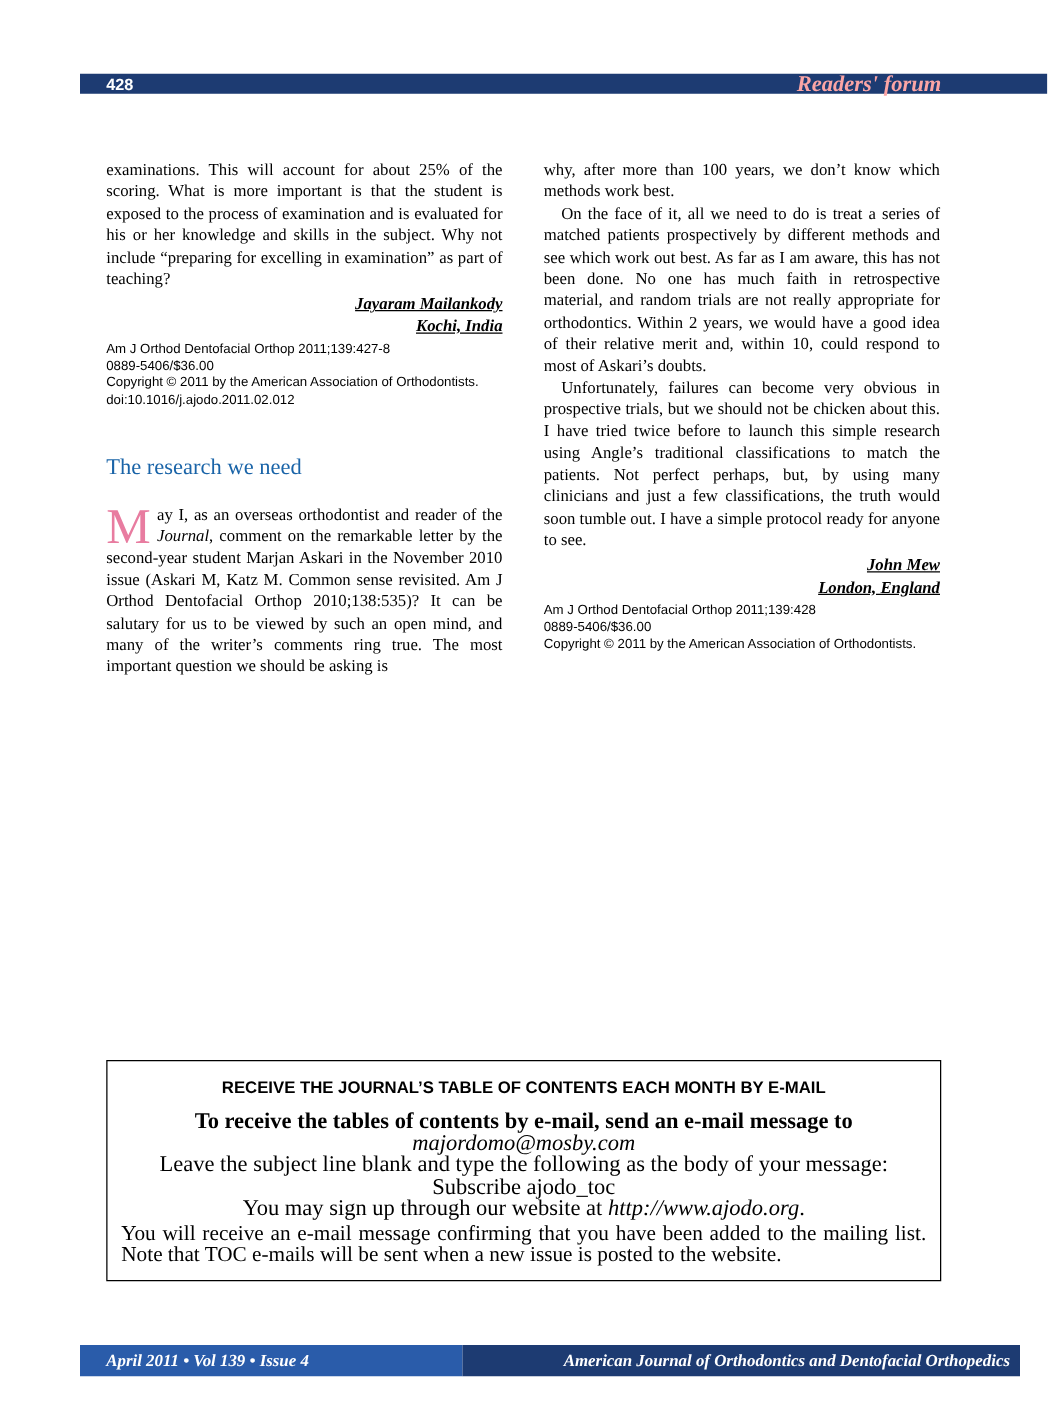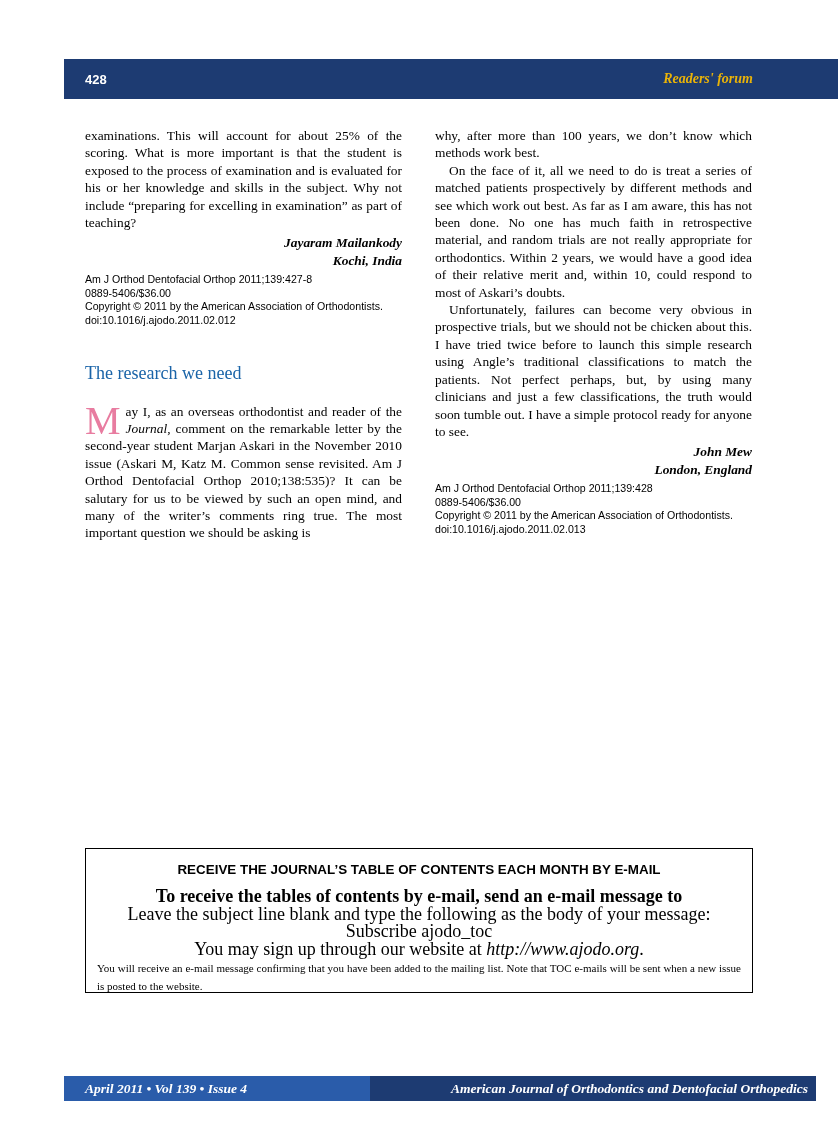--- a/index.html
+++ b/index.html
@@ -15,50 +15,50 @@
     position:relative;
     width:838px;height:1122px;
     background:#ffffff;
     font-family:"Liberation Serif", serif;
     color:#000;
     overflow:hidden;
   }
 
   
   .topbar{
-    position:absolute;left:64px;top:59px;right:0;height:40px;
+    position:absolute;left:64px;top:59px;right:0;height:16px;
     background:var(--header_bar);
     display:flex;align-items:center;justify-content:space-between;
     padding:0 85px 0 21px;
   }
   .pagenum{
     font-family:"Liberation Sans", sans-serif;
     font-weight:bold;font-size:13px;color:#fff;
   }
   .forum{
     font-family:"Liberation Serif", serif;
-    font-style:italic;font-weight:bold;font-size:14px;color:#eab308;
+    font-style:italic;font-weight:bold;font-size:18px;color:#fca5a5;
   }
 
   
   .content{
     position:absolute;left:85px;top:127px;width:668px;
     display:flex;gap:33px;
   }
   .col{width:317px;}
   .body{
     font-size:13.4px;line-height:17.4px;
     text-align:justify;
   }
   .indent{text-indent:14px;}
   .sig{
     margin-top:3px;
     text-align:right;
     font-style:italic;font-weight:bold;
-    font-size:13.4px;line-height:17.4px;
+    font-size:13.4px;line-height:17.4px;text-decoration:underline;
   }
   .cite{
     margin-top:4px;
     font-family:"Liberation Sans", sans-serif;
     font-size:10.6px;line-height:13.6px;
   }
   .heading{
     margin-top:34px;
     color:var(--heading);
     font-weight:normal;
@@ -67,38 +67,38 @@
   .dropcap-para{margin-top:19px;}
   .dropcap{
     float:left;
     color:var(--dropcap);
     font-size:40px;line-height:33px;
     padding:1px 5px 0 0;
   }
 
   
   .toc-box{
-    position:absolute;left:85px;top:848px;width:668px;height:145px;
+    position:absolute;left:85px;top:848px;width:668px;height:177px;
     border:1.5px solid #000;
     padding:13px 11px 10px 11px;
     text-align:center;
   }
   .toc-title{
     font-family:"Liberation Sans", sans-serif;
     font-weight:bold;font-size:13.4px;line-height:16px;
     margin-bottom:10px;
   }
   .toc-line{
     font-size:18px;line-height:17.6px;
   }
   .toc-line.bold{font-weight:bold;}
   .toc-line.italic{font-style:italic;}
   .toc-para{
     margin-top:2px;
-    font-size:11px;line-height:17.2px;
+    font-size:17px;line-height:17.2px;
     text-align:justify;
   }
 
   
   .bottombar{
     position:absolute;left:64px;top:1076px;width:752px;height:25px;
     display:flex;
     color:#fff;
     font-style:italic;font-weight:bold;font-size:13.5px;
   }
@@ -148,29 +148,29 @@
       <p class="body indent">On the face of it, all we need to do is treat a series of matched patients prospectively by different methods and see which work out best. As far as I am aware, this has not been done. No one has much faith in retrospective material, and random trials are not really appropriate for orthodontics. Within 2 years, we would have a good idea of their relative merit and, within 10, could respond to most of Askari’s doubts.</p>
       <p class="body indent">Unfortunately, failures can become very obvious in prospective trials, but we should not be chicken about this. I have tried twice before to launch this simple research using Angle’s traditional classifications to match the patients. Not perfect perhaps, but, by using many clinicians and just a few classifications, the truth would soon tumble out. I have a simple protocol ready for anyone to see.</p>
       <div class="sig">
         <div>John Mew</div>
         <div>London, England</div>
       </div>
       <div class="cite">
         <div>Am J Orthod Dentofacial Orthop 2011;139:428</div>
         <div>0889-5406/$36.00</div>
         <div>Copyright © 2011 by the American Association of Orthodontists.</div>
-        <div>doi:10.1016/j.ajodo.2011.02.013</div>
       </div>
     </div>
 
   </main>
 
   <section class="toc-box">
     <div class="toc-title">RECEIVE THE JOURNAL’S TABLE OF CONTENTS EACH MONTH BY E-MAIL</div>
     <div class="toc-line bold">To receive the tables of contents by e-mail, send an e-mail message to</div>
+    <div class="toc-line italic"><span>majordomo@mosby.com</span></div>
     <div class="toc-line">Leave the subject line blank and type the following as the body of your message:</div>
     <div class="toc-line">Subscribe ajodo_toc</div>
     <div class="toc-line"><span>You may sign up through our website at </span><i>http://www.ajodo.org</i><span>.</span></div>
     <p class="toc-para">You will receive an e-mail message confirming that you have been added to the mailing list. Note that TOC e-mails will be sent when a new issue is posted to the website.</p>
   </section>
 
   <footer class="bottombar">
     <div class="foot-left">April 2011 • Vol 139 • Issue 4</div>
     <div class="foot-right">American Journal of Orthodontics and Dentofacial Orthopedics</div>
   </footer>

